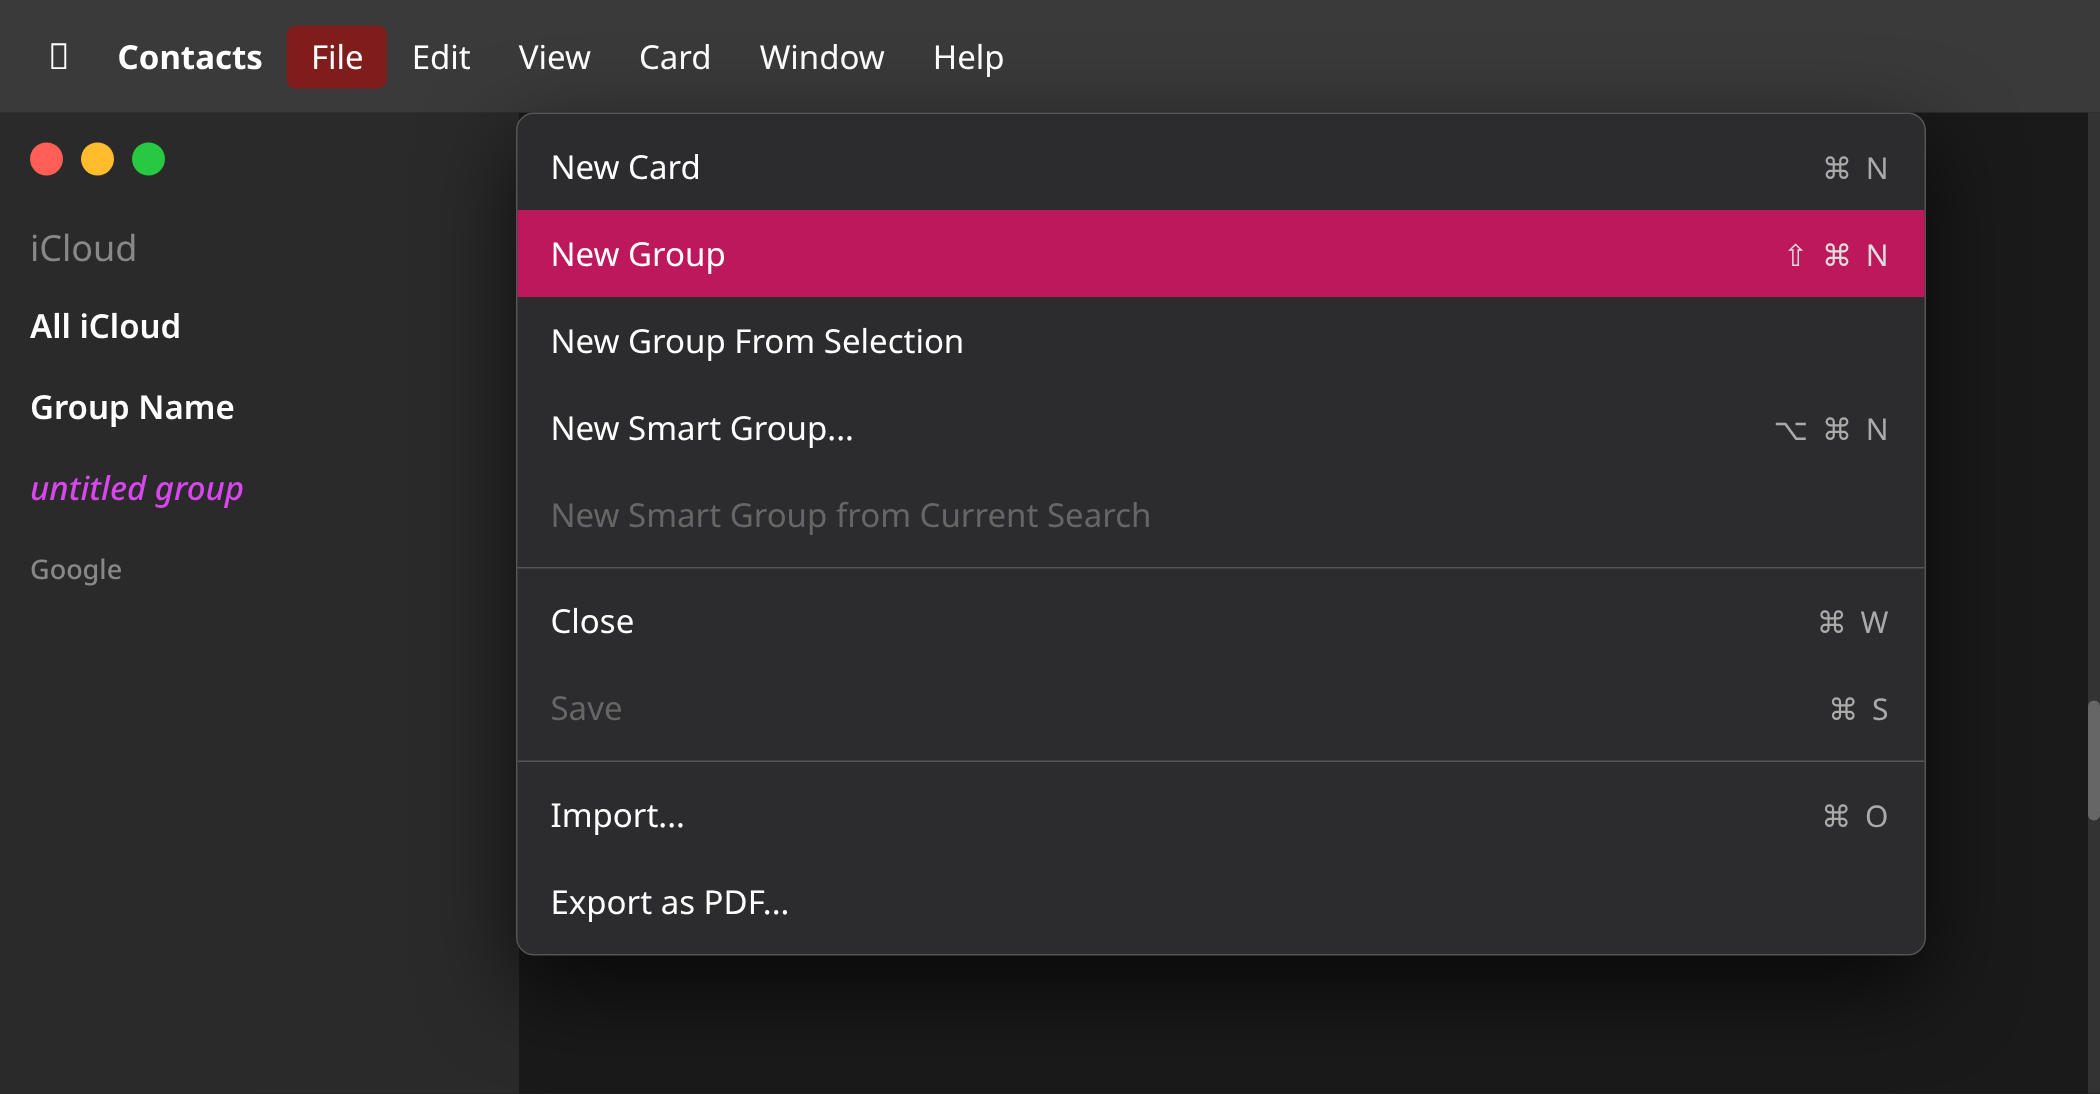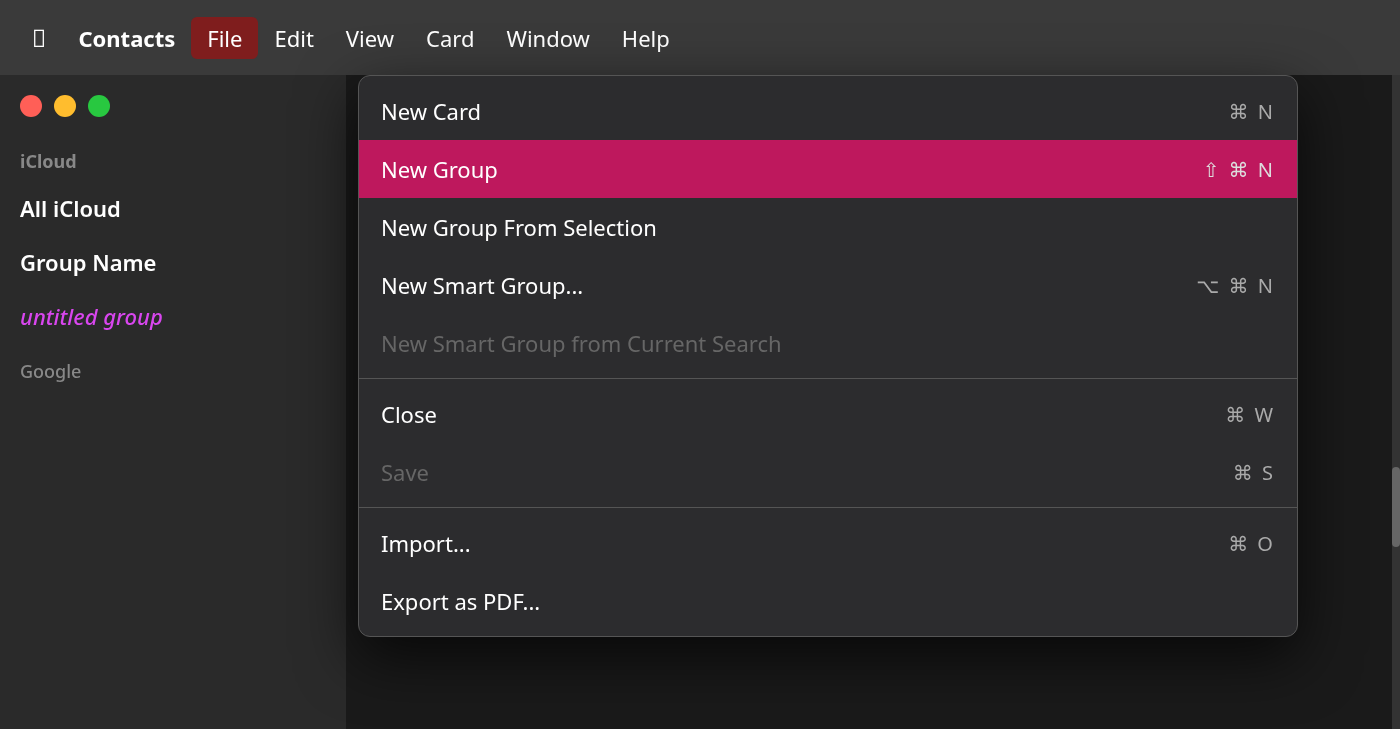--- a/index.html
+++ b/index.html
@@ -86,22 +86,22 @@
       border-radius: 8px;
       padding: 12px 16px;
       color: #ffffff;
       font-size: 22px;
       font-weight: 600;
       cursor: default;
     }
 
     .sidebar-section-label {
       color: #888888;
-      font-size: 18px;
-      font-weight: 700;
+      font-size: 24px;
+      font-weight: 400;
       padding: 16px 20px 8px;
     }
 
     .sidebar-item-text {
       color: #ffffff;
       font-size: 22px;
       font-weight: 600;
       padding: 12px 20px;
       cursor: default;
     }
@@ -117,21 +117,21 @@
       color: #888888;
       font-size: 18px;
       font-weight: 500;
       padding: 16px 20px 8px;
     }
 
     
     .dropdown-menu {
       position: absolute;
       top: 75px;
-      left: 358px;
+      left: 344px;
       width: 940px;
       background: #2c2c2e;
       border-radius: 12px;
       border: 1px solid #555555;
       z-index: 200;
       padding: 6px 0;
       box-shadow: 0 20px 60px rgba(0,0,0,0.7);
     }
 
     .menu-item {

